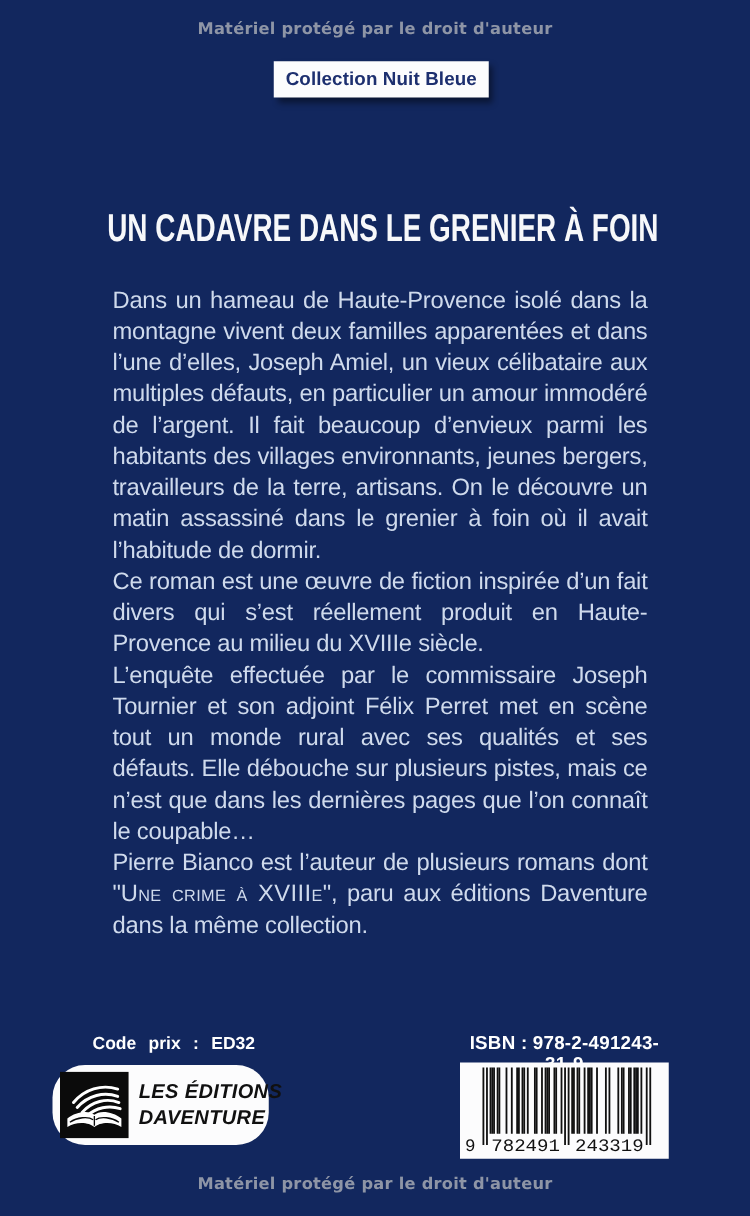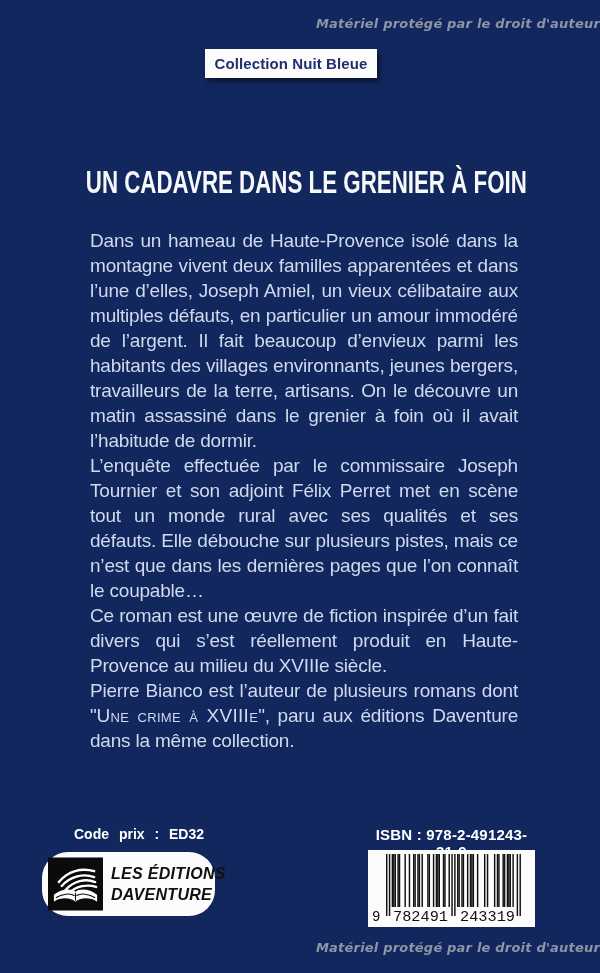--- a/index.html
+++ b/index.html
@@ -6,31 +6,30 @@
   body{
     width:600px;height:973px;
     font-family:"Liberation Sans",sans-serif;
     background:#0d1f52;
   }
   .cover{
     position:relative;width:600px;height:973px;overflow:hidden;
     background:var(--background,#12275e);
   }
   .copyright{
-    position:absolute;left:0;width:100%;text-align:right;
+    position:absolute;left:0;width:100%;text-align:center;
     font-family:"DejaVu Sans",sans-serif;
     font-size:13px;font-weight:700;
     color:var(--muted_text,#8e95a6);
     letter-spacing:0.2px;
-    font-style:italic;
   }
   .copyright.top{top:16px;}
   .copyright.bottom{top:940px;}
   .collection-box{
-    position:absolute;top:49px;left:205px;width:172px;height:29px;
+    position:absolute;top:49px;left:219px;width:172px;height:29px;
     background:var(--panel,#fcfcfd);
     display:flex;align-items:center;justify-content:center;
     box-shadow:3px 4px 5px rgba(0,0,0,0.45);
   }
   .collection-box span{
     color:var(--navy_text,#1d2f6f);
     font-size:15px;font-weight:700;letter-spacing:0.1px;
   }
   .title{
     position:absolute;top:164px;left:0;width:100%;margin:0;
@@ -89,22 +88,22 @@
   <div class="copyright top">Matériel protégé par le droit d'auteur</div>
 
   <div class="collection-box">
     <span>Collection Nuit Bleue</span>
   </div>
 
   <h1 class="title"><span class="title-inner">UN CADAVRE DANS LE GRENIER À FOIN</span></h1>
 
   <div class="synopsis">
     <p>Dans un hameau de Haute-Provence isolé dans la montagne vivent deux familles apparentées et dans l’une d’elles, Joseph Amiel, un vieux célibataire aux multiples défauts, en particulier un amour immodéré de l’argent. Il fait beaucoup d’envieux parmi les habitants des villages environnants, jeunes bergers, travailleurs de la terre, artisans. On le découvre un matin assassiné dans le grenier à foin où il avait l’habitude de dormir.</p>
+    <p>Ce roman est une œuvre de fiction inspirée d’un fait divers qui s’est réellement produit en Haute-Provence au milieu du XVIIIe siècle.</p>
     <p>L’enquête effectuée par le commissaire Joseph Tournier et son adjoint Félix Perret met en scène tout un monde rural avec ses qualités et ses défauts. Elle débouche sur plusieurs pistes, mais ce n’est que dans les dernières pages que l’on connaît le coupable…</p>
-    <p>Ce roman est une œuvre de fiction inspirée d’un fait divers qui s’est réellement produit en Haute-Provence au milieu du XVIIIe siècle.</p>
     <p><span>Pierre Bianco est l’auteur de plusieurs romans dont "</span><span class="sc">Une crime à XVIIIe</span><span>", paru aux éditions Daventure dans la même collection.</span></p>
   </div>
 
   <div class="price-code">Code prix : ED32</div>
 
   <div class="isbn">ISBN : 978-2-491243-31-9</div>
 
   <div class="logo-box">
     <span class="logo-mark">
       <svg viewBox="0 0 56 54" xmlns="http://www.w3.org/2000/svg">

